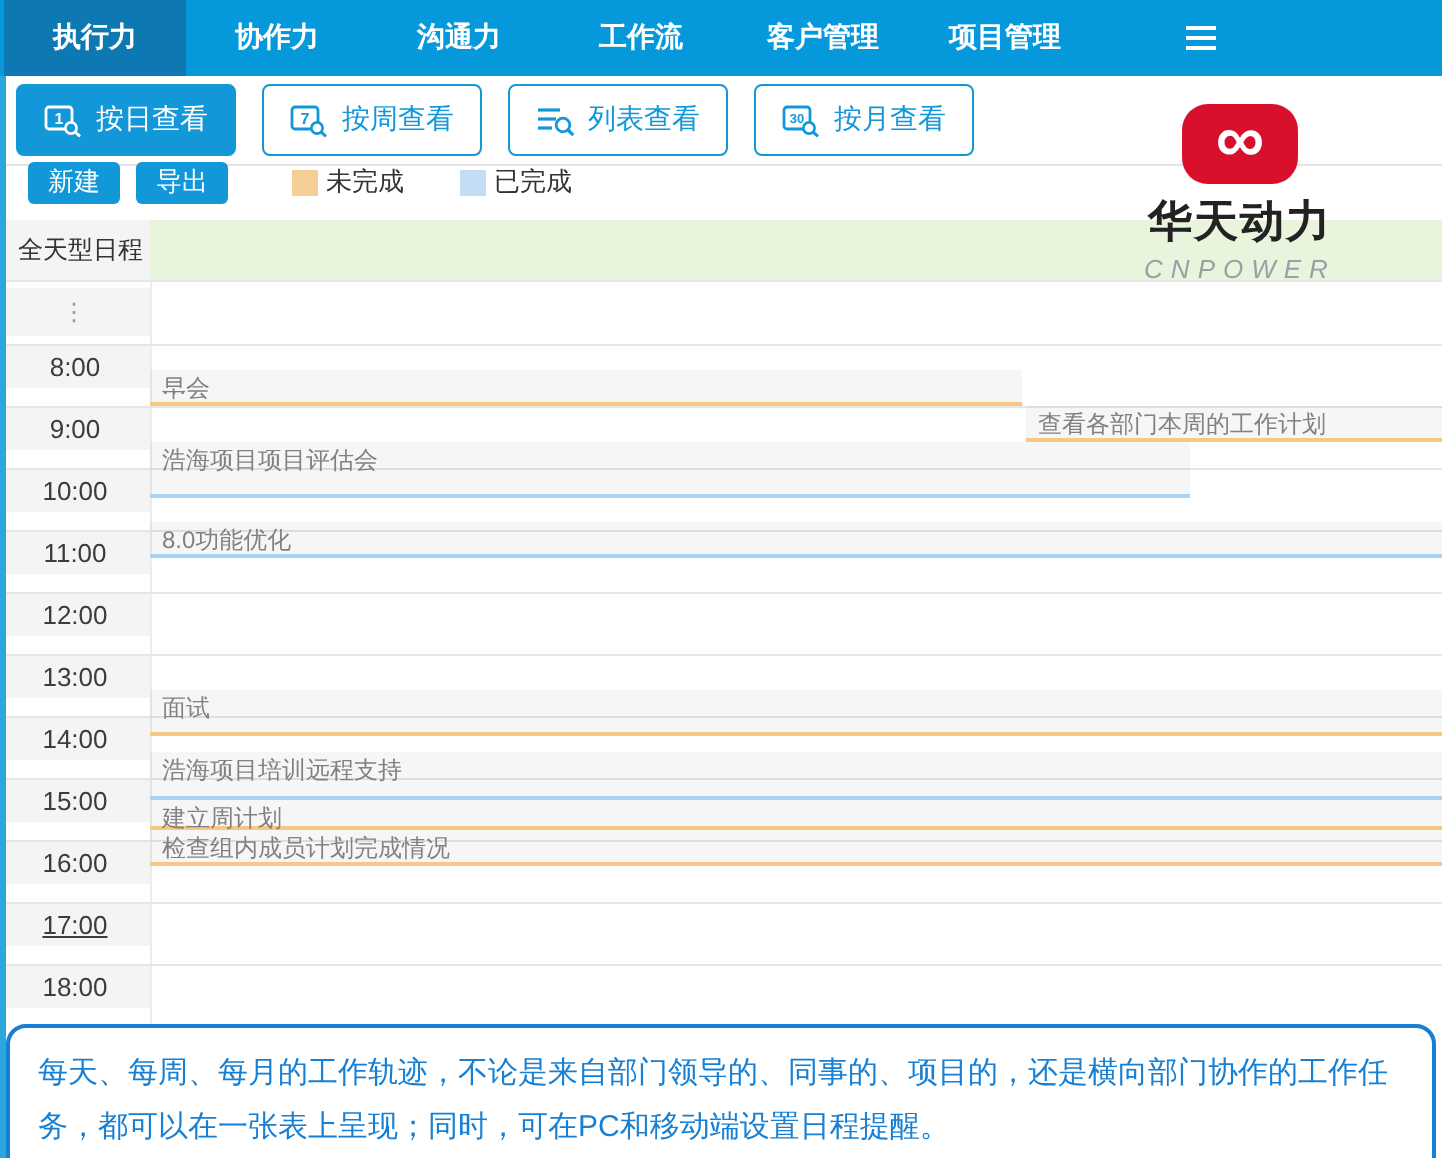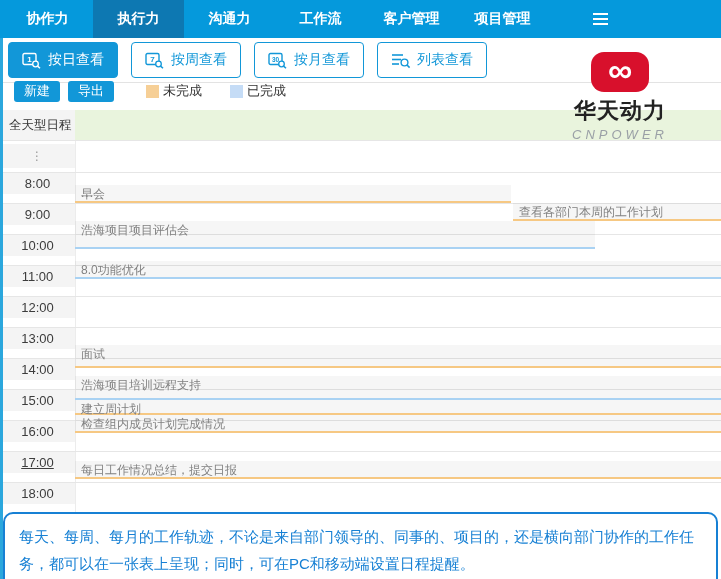--- a/index.html
+++ b/index.html
@@ -67,22 +67,22 @@
   .footer-box { position:absolute; top:512px; left:3px; width:715px; height:80px;
     background:#fff; border:2px solid #1780d4; border-radius:10px; padding:9px 14px 0 14px;
     color:#1780d4; font-size:15px; font-weight:500; line-height:27px; z-index:7; }
 </style>
 </head>
 <body>
 
 <div id="app">
 
   <div class="navbar">
+    <div class="nav-tab active">执行力</div>
     <div class="nav-tab">协作力</div>
-    <div class="nav-tab active">执行力</div>
     <div class="nav-tab">沟通力</div>
     <div class="nav-tab">工作流</div>
     <div class="nav-tab">客户管理</div>
     <div class="nav-tab">项目管理</div>
     <div class="hamburger">
         <i></i>
         <i></i>
         <i></i>
       </div>
   </div>
@@ -103,36 +103,36 @@
       <svg width="20" height="17" viewBox="0 0 20 17">
         <rect x="1" y="1.5" width="13" height="11" rx="1.5" fill="none" stroke="currentColor" stroke-width="1.4"></rect>
         <text x="7.5" y="10" font-size="8" font-weight="bold" fill="currentColor" text-anchor="middle">7</text>
         <circle cx="13.5" cy="12" r="2.8" fill="#fff" stroke="currentColor" stroke-width="1.3"></circle>
         <line x1="15.6" y1="14.1" x2="18" y2="16.2" stroke="currentColor" stroke-width="1.5"></line>
       </svg>
       <span>按周查看</span>
     </div>
     <div class="view-btn">
       <svg width="20" height="17" viewBox="0 0 20 17">
-        <rect x="1" y="1.5" width="13" height="11" rx="1.5" fill="none" stroke="currentColor" stroke-width="1.4"></rect>
-        <text x="7.5" y="9.5" font-size="6.5" font-weight="bold" fill="currentColor" text-anchor="middle">30</text>
-        <circle cx="13.5" cy="12" r="2.8" fill="#fff" stroke="currentColor" stroke-width="1.3"></circle>
-        <line x1="15.6" y1="14.1" x2="18" y2="16.2" stroke="currentColor" stroke-width="1.5"></line>
-      </svg>
-      <span>按月查看</span>
-    </div>
-    <div class="view-btn">
-      <svg width="20" height="17" viewBox="0 0 20 17">
         <line x1="1" y1="3" x2="12" y2="3" stroke="currentColor" stroke-width="1.6"></line>
         <line x1="1" y1="7.5" x2="10" y2="7.5" stroke="currentColor" stroke-width="1.6"></line>
         <line x1="1" y1="12" x2="8" y2="12" stroke="currentColor" stroke-width="1.6"></line>
         <circle cx="13.5" cy="10.5" r="3.4" fill="#fff" stroke="currentColor" stroke-width="1.4"></circle>
         <line x1="16" y1="13" x2="18.6" y2="15.6" stroke="currentColor" stroke-width="1.6"></line>
       </svg>
       <span>列表查看</span>
+    </div>
+    <div class="view-btn">
+      <svg width="20" height="17" viewBox="0 0 20 17">
+        <rect x="1" y="1.5" width="13" height="11" rx="1.5" fill="none" stroke="currentColor" stroke-width="1.4"></rect>
+        <text x="7.5" y="9.5" font-size="6.5" font-weight="bold" fill="currentColor" text-anchor="middle">30</text>
+        <circle cx="13.5" cy="12" r="2.8" fill="#fff" stroke="currentColor" stroke-width="1.3"></circle>
+        <line x1="15.6" y1="14.1" x2="18" y2="16.2" stroke="currentColor" stroke-width="1.5"></line>
+      </svg>
+      <span>按月查看</span>
     </div>
   </div>
 
   <div class="actions">
     <button class="mini-btn">新建</button>
     <button class="mini-btn">导出</button>
     <div class="legend">
       <span class="sq" style="background:#f6cf96"></span>
       <span class="lbl">未完成</span>
     </div>
@@ -193,23 +193,20 @@
     </div>
     <div class="ev done" style="top:266px;left:75px;width:646px;height:24px">
       <span class="t">浩海项目培训远程支持</span>
     </div>
     <div class="ev pending" style="top:290px;left:75px;width:646px;height:15px">
       <span class="t">建立周计划</span>
     </div>
     <div class="ev pending" style="top:305px;left:75px;width:646px;height:18px">
       <span class="t">检查组内成员计划完成情况</span>
     </div>
-    <div class="ev pending" style="top:351px;left:75px;width:646px;height:18px">
-      <span class="t">每日工作情况总结，提交日报</span>
-    </div>
   </div>
 
   <div class="logo">
     <div class="badge">∞</div>
     <div class="cn">华天动力</div>
     <div class="en">CNPOWER</div>
   </div>
 
   <div class="footer-box">
     <span>每天、每周、每月的工作轨迹，不论是来自部门领导的、同事的、项目的，还是横向部门协作的工作任务，都可以在一张表上呈现；同时，可在PC和移动端设置日程提醒。</span>

